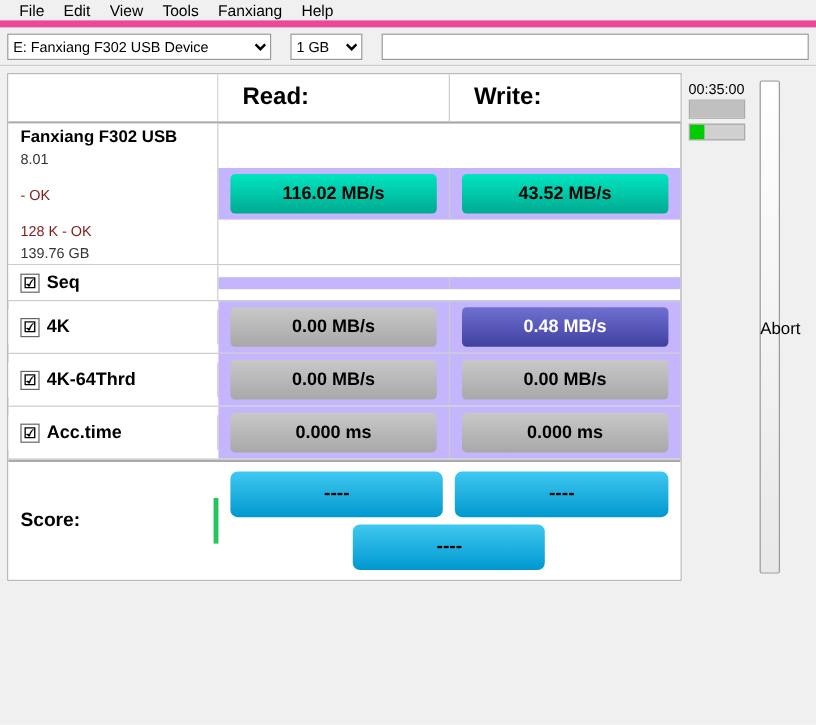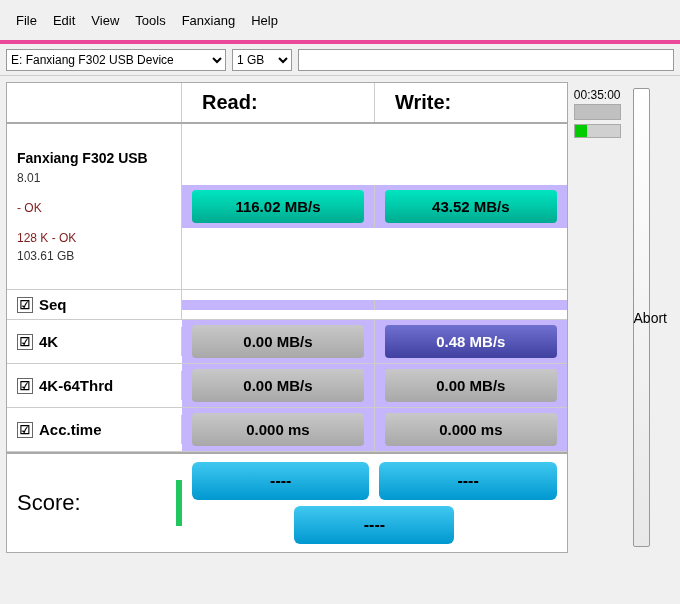--- a/index.html
+++ b/index.html
@@ -11,35 +11,35 @@
       height: 604px;
       overflow: hidden;
     }
 
     
     .menubar {
       background: #f0f0f0;
       display: flex;
       align-items: center;
       padding: 4px 8px;
-      border-bottom: 4px solid #ec4899;
-      height: 44px;
+      border-bottom: 6px solid #ec4899;
+      height: 23px;
     }
     .menubar-item {
       padding: 2px 8px;
       cursor: pointer;
       font-size: 13px;
     }
 
     
     .toolbar {
       display: flex;
       align-items: flex-end;
       padding: 4px 6px;
-      gap: 6px;
+      gap: 16px;
       background: #f0f0f0;
       border-bottom: 1px solid #ccc;
       height: 32px;
     }
     .toolbar select {
       height: 22px;
       font-size: 12px;
       border: 1px solid #999;
       background: white;
     }
@@ -73,21 +73,21 @@
       display: flex;
       align-items: center;
       border-bottom: 1px solid #ccc;
     }
     .bench-row:last-child { border-bottom: none; }
 
     
     .info-cell {
       width: 175px;
       min-width: 175px;
-      padding: 24px 10px;
+      padding: 0 10px;
       font-size: 12px;
       line-height: 1.5;
       border-right: 1px solid #ccc;
       background: white;
     }
     .info-cell .device-name {
       font-size: 14px;
       font-weight: bold;
       color: #000;
     }
@@ -194,23 +194,23 @@
       display: flex;
       align-items: center;
       border-top: 2px solid #aaa;
       background: white;
       min-height: 90px;
     }
     .score-label-cell {
       width: 175px;
       min-width: 175px;
       padding: 10px;
-      font-size: 22px;
-      font-weight: normal;
-      border-right: 6px solid #22c55e;
+      font-size: 16px;
+      font-weight: bold;
+      border-right: 4px solid #22c55e;
       display: flex;
       align-items: flex-start;
     }
     .score-results {
       flex: 1;
       display: flex;
       flex-direction: column;
       align-items: center;
       justify-content: center;
       padding: 8px 10px;
@@ -333,21 +333,21 @@
       <div class="header-read header-cell">Read:</div>
       <div class="header-write header-cell">Write:</div>
     </div>
 
     <div class="bench-row">
       <div class="info-cell">
         <div class="device-name">Fanxiang F302 USB</div>
         <div class="info-line">8.01</div>
         <div class="info-ok">- OK</div>
         <div class="info-ok">128 K - OK</div>
-        <div class="info-line">103.61 GB</div>
+        <div class="info-line">139.76 GB</div>
       </div>
       <div class="result-cell">
         <div class="result-btn btn-teal">116.02 MB/s</div>
       </div>
       <div class="result-cell">
         <div class="result-btn btn-teal">43.52 MB/s</div>
       </div>
     </div>
       <div class="bench-row">
     <div class="test-label-cell">

